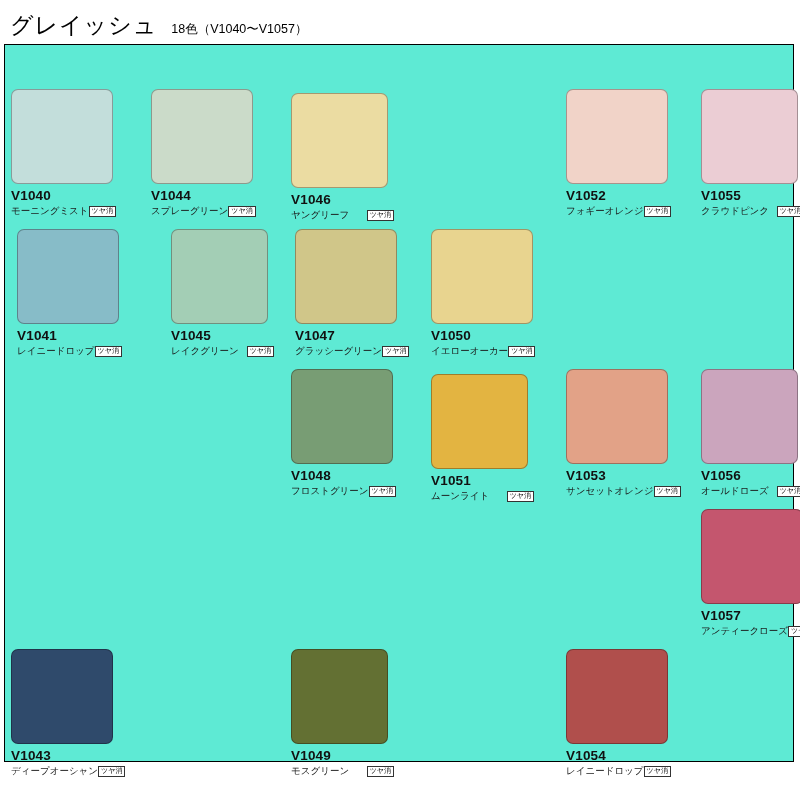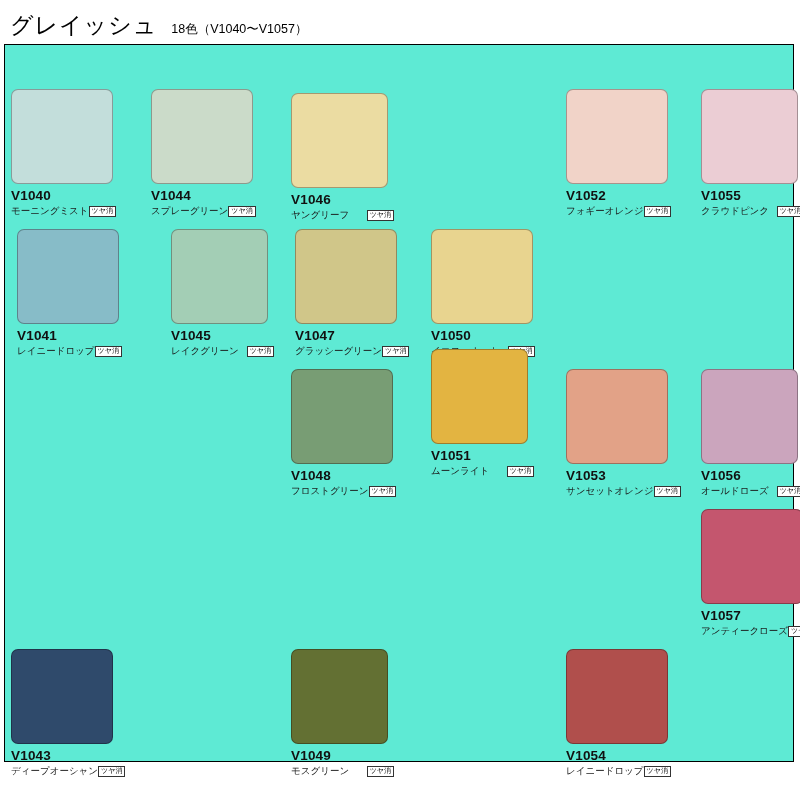--- a/index.html
+++ b/index.html
@@ -188,21 +188,21 @@
           </div>
         </div>
         <div class="cell wide" style="left: 286px; top: 324px;">
           <div class="swatch" style="background: rgb(120, 157, 116);"></div>
           <div class="code">V1048</div>
           <div class="nameline">
             <span class="jname">フロストグリーン</span>
             <span class="finish">ツヤ消</span>
           </div>
         </div>
-        <div class="cell" style="left: 426px; top: 304px;">
+        <div class="cell" style="left: 426px; top: 329px;">
           <div class="swatch" style="background: rgb(227, 180, 65);"></div>
           <div class="code">V1051</div>
           <div class="nameline">
             <span class="jname">ムーンライト</span>
             <span class="finish">ツヤ消</span>
           </div>
         </div>
         <div class="cell wide" style="left: 561px; top: 324px;">
           <div class="swatch" style="background: rgb(226, 162, 135);"></div>
           <div class="code">V1053</div>

